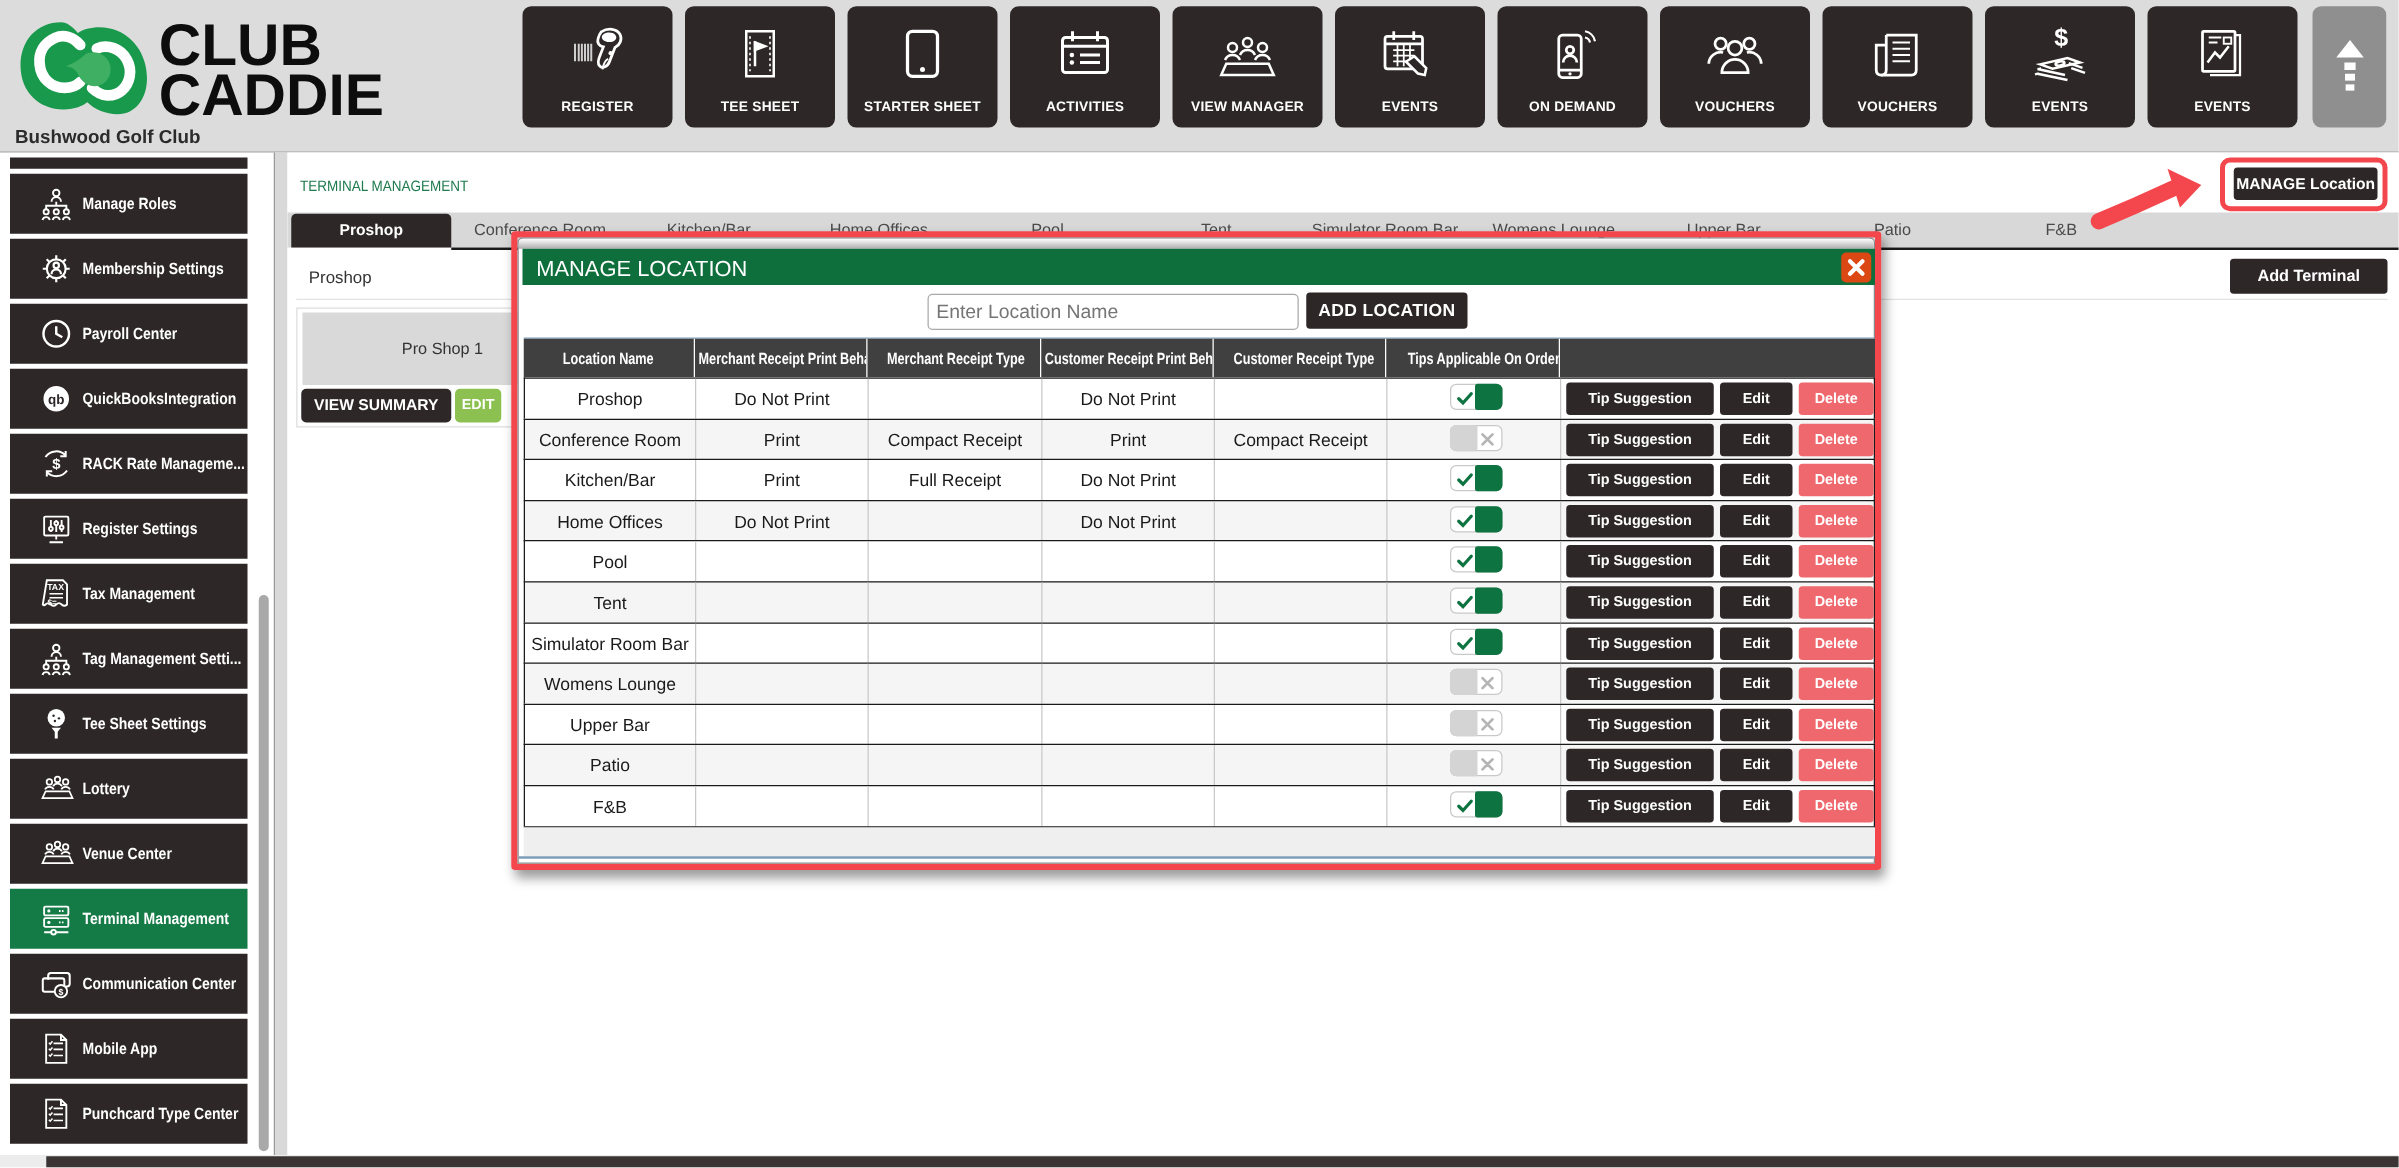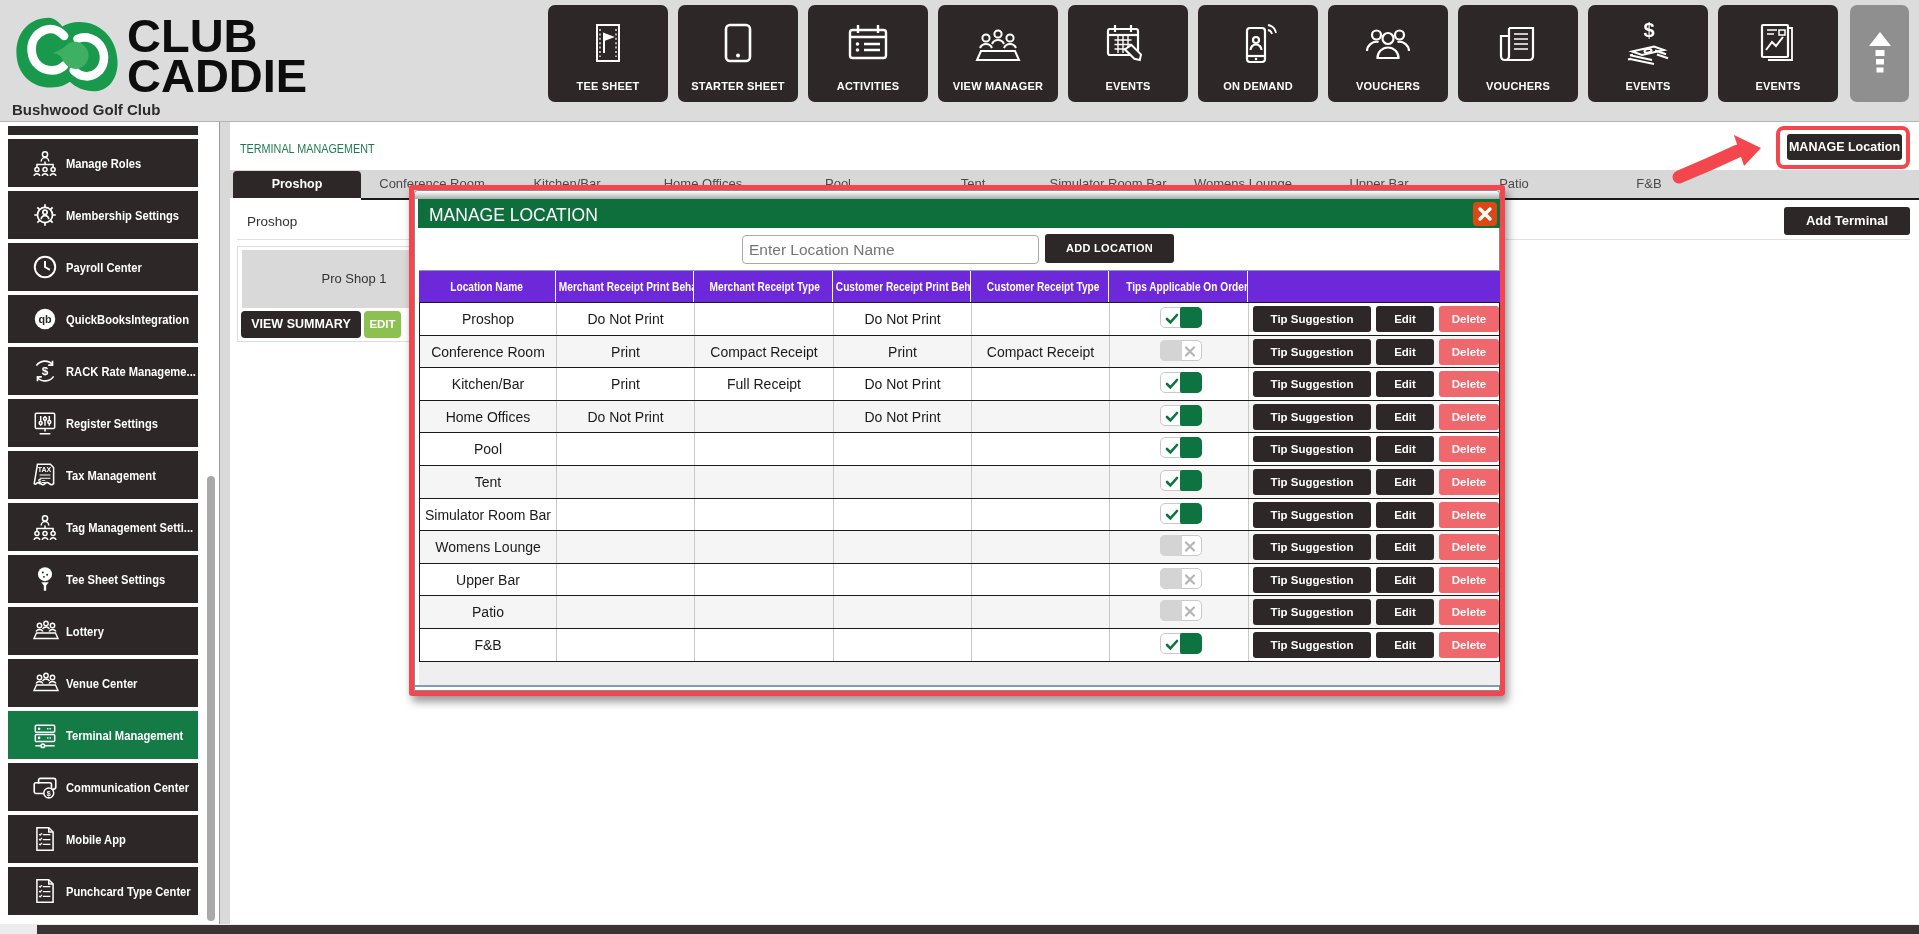--- a/index.html
+++ b/index.html
@@ -37,20 +37,32 @@
 
   <svg class="abs" style="left:13px;top:15px" width="108" height="84" viewBox="0 0 110 88">
     <path d="M36 3 C16 3 2 18 2 39 C2 62 18 76 38 76 C48 76 54 73 58 70 C64 76 74 80 83 80 C99 80 108 66 108 50 C108 30 96 12 76 8 C66 6 56 8 50 12 C46 7 41 3 36 3 Z" fill="#18994b"></path>
     <path d="M52 22 C46 15 38 13 31 16 C22 20 17 28 18 38 C19 50 28 58 39 58 C44 58 49 56 52 53" fill="none" stroke="#fff" stroke-width="9" stroke-linecap="round"></path>
     <path d="M62 58 C70 66 80 66 87 60 C94 54 96 43 91 34 C86 25 75 21 66 25" fill="none" stroke="#fff" stroke-width="9" stroke-linecap="round"></path>
     <path d="M56 30 C62 26 72 28 76 36 C80 44 76 53 68 56 C61 58 54 54 51 48 C49 43 45 40 40 40 C44 38 50 36 56 30 Z" fill="#3faf63"></path>
   </svg>
   <div class="abs" style="left:127px;top:16px;font-size:47px;line-height:40px;font-weight:bold;color:#0d0d0d;letter-spacing:0px;">CLUB<br>CADDIE</div>
   <div class="abs" style="left:12px;top:101px;font-size:15px;font-weight:bold;color:#2b2b2b;">Bushwood Golf Club</div>
 
+  <div class="nb" style="left:418px">
+      <svg width="50" height="52" viewBox="0 0 50 52">
+        <g stroke="#cfcfcf" stroke-width="1.6" fill="none">
+          <path d="M7 15 v14 M10 15 v14 M12.5 15 v14 M15 15 v14 M17.5 15 v14 M20 15 v14"></path>
+        </g>
+        <path d="M28 5.5 c5.5 -3.5 12.5 -2.5 15 2 c2 4 0 8.5 -4 10.5 l-4.5 11.5 c-1.8 4.5 -6 5.5 -8 3 c-1.6 -2 -0.8 -4.8 0.2 -7.3 l3 -7.7 c-3.6 -0.6 -5.2 -3.4 -4.3 -6.4 c0.5 -2 1.3 -4 2.6 -5.6 z" fill="none" stroke="#fff" stroke-width="2.2"></path>
+        <path d="M29.5 7.5 c2.6 -2 7.8 -2 9.8 0.4 c1.5 1.9 0.6 4.3 -1.9 5.2 c-3 1.1 -7 0.2 -8.4 -1.8 c-1 -1.5 -0.6 -2.8 0.5 -3.8 z" fill="#fff"></path>
+        <circle cx="35.5" cy="22.5" r="1.7" fill="#fff"></circle>
+        <path d="M33.5 27 c-2.5 1.5 -4 5 -4.5 8.5" stroke="#fff" stroke-width="1.6" fill="none"></path>
+      </svg>
+      <span>REGISTER</span>
+    </div>
   <div class="nb" style="left:548px">
       <svg width="44" height="52" viewBox="0 0 44 52">
         <g fill="none" stroke="#fff" stroke-width="2">
           <rect x="11" y="5" width="22" height="36"></rect>
           <path d="M18 13 v20"></path>
           <path d="M18 14 l8 3 -8 3 z" fill="#fff"></path>
           <path d="M14 9 v28" stroke-dasharray="2 2.4" stroke-width="1.3"></path>
           <path d="M30 9 v28" stroke-dasharray="2 2.4" stroke-width="1.3"></path>
         </g>
       </svg>
@@ -388,24 +400,24 @@
 
 <div class="abs" style="left:414px;top:190px;width:1086px;height:501px;background:#fff;border:1px solid #8a8a8a;border-radius:4px 4px 0 0;"></div>
 <div class="abs" style="left:415px;top:191px;width:1084px;height:8px;background:linear-gradient(#ffffff,#ababab);border-radius:4px 4px 0 0;"></div>
 <div class="abs" style="left:418px;top:199px;width:1082px;height:29px;background:#0e6f3d;"></div>
 <div class="abs" style="left:429px;top:205px;font-size:17.5px;color:#fff;">MANAGE LOCATION</div>
 <div class="abs" style="left:1473px;top:202px;width:24px;height:24px;background:#dc4814;border-radius:4px;"><svg width="24" height="24" viewBox="0 0 24 24">
       <path d="M7 7 L17 17 M17 7 L7 17" stroke="#fff" stroke-width="3.4" stroke-linecap="round"></path>
     </svg></div>
 
 <input class="abs" style="left: 742px; top: 235px; width: 297px; height: 29px; border: 1px solid rgb(169, 169, 169); border-radius: 4px; font-size: 15.5px; color: rgb(85, 85, 85); padding-left: 6px; font-family: &quot;Liberation Sans&quot;, sans-serif; outline: none;" placeholder="Enter Location Name">
-<div class="dkbtn" style="left:1045px;top:234px;width:129px;height:29px;font-size:11px;line-height:29px;letter-spacing:.3px;">ADD LOCATION</div>
+<div class="dkbtn" style="left:1045px;top:234px;width:129px;height:29px;font-size:14px;line-height:29px;letter-spacing:.3px;">ADD LOCATION</div>
 
 <div class="abs" style="left:419px;top:270px;width:1081px;height:1px;background:#7f9db9;"></div>
-<div class="abs" style="left:419px;top:271px;width:1081px;height:31px;background:#6d28d9;">
+<div class="abs" style="left:419px;top:271px;width:1081px;height:31px;background:#404040;">
   <div class="thc" style="left:0;width:137px;"><i>Location Name</i></div>
   <div class="thc lft" style="left:137px;width:138px;"><i>&nbsp;Merchant Receipt Print Behavior</i></div>
   <div class="thc" style="left:275px;width:139px;"><i>Merchant Receipt Type</i></div>
   <div class="thc lft" style="left:414px;width:138px;"><i>&nbsp;Customer Receipt Print Behavior</i></div>
   <div class="thc" style="left:552px;width:138px;"><i>Customer Receipt Type</i></div>
   <div class="thc" style="left:690px;width:139px;"><i>Tips Applicable On Order</i></div>
 </div>
 
 <div id="rows">
 <div class="row" style="top:302.0px;background:#fff">

